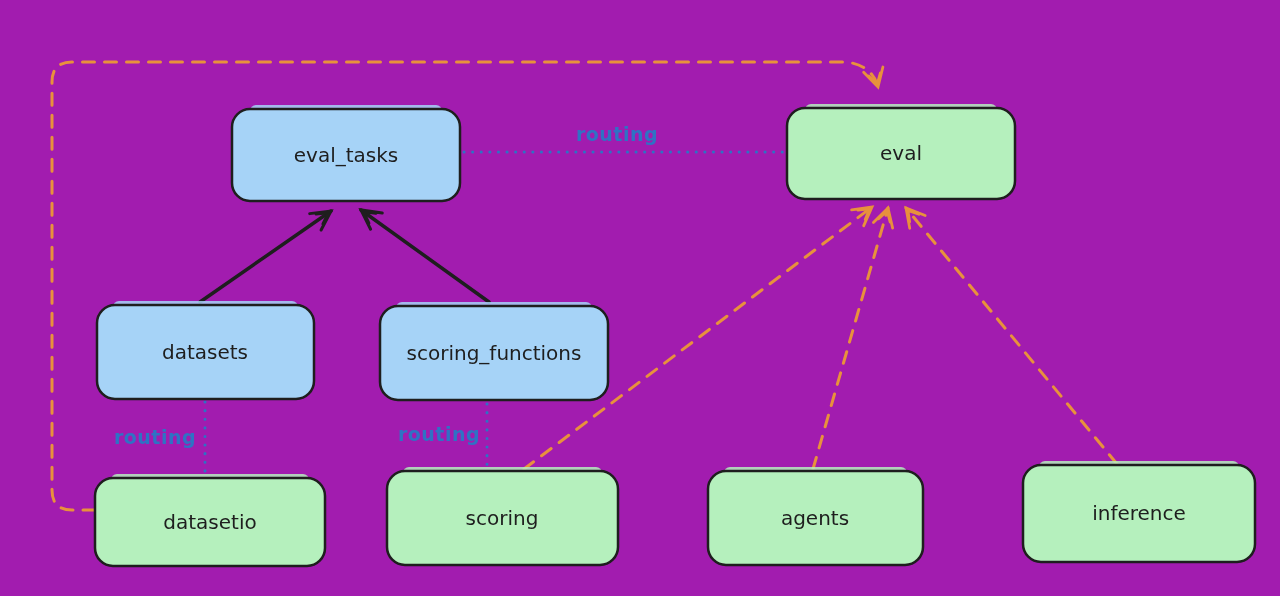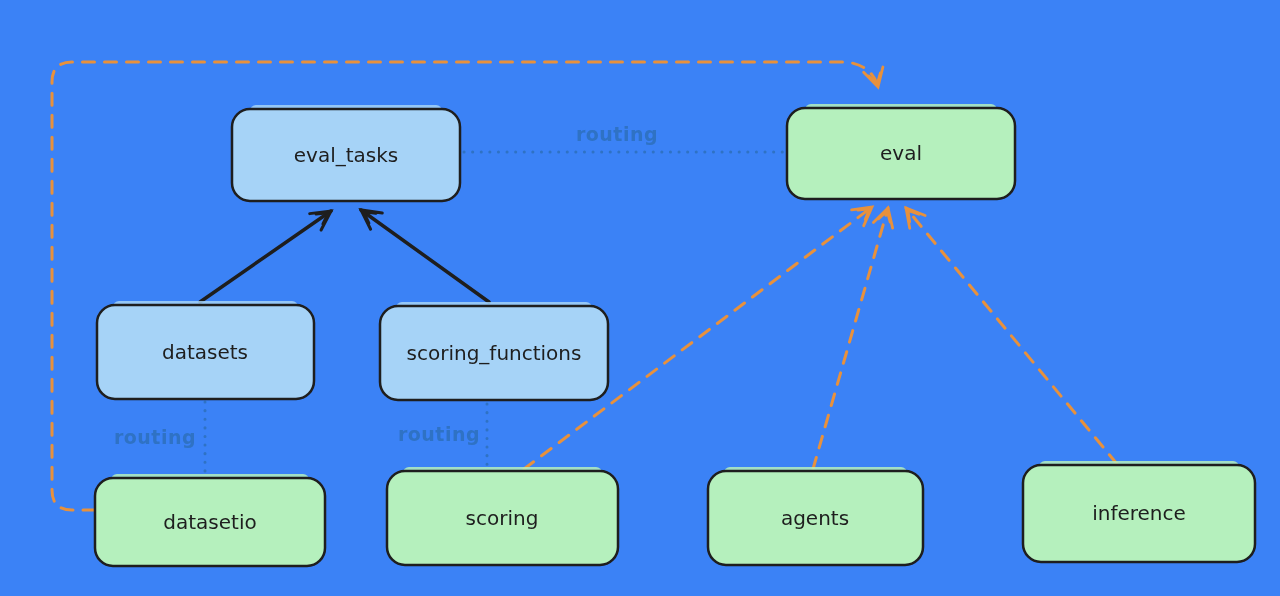--- a/index.html
+++ b/index.html
@@ -1,20 +1,20 @@
 <!DOCTYPE html>
 <html><head>
 <meta charset="utf-8">
 <style>
   html, body { margin: 0; padding: 0; background: #ffffff; }
   .canvas {
     position: relative;
     width: 1280px;
     height: 596px;
-    background: #3b82f6;
+    background: #a21caf;
     font-family: "DejaVu Sans", sans-serif;
     overflow: hidden;
   }
   svg.diagram { position: absolute; left: 0; top: 0; }
   .node-box { stroke-width: 2.5; }
   .node-label {
     font-family: "DejaVu Sans", sans-serif;
     font-size: 20px;
     text-anchor: middle;
   }

